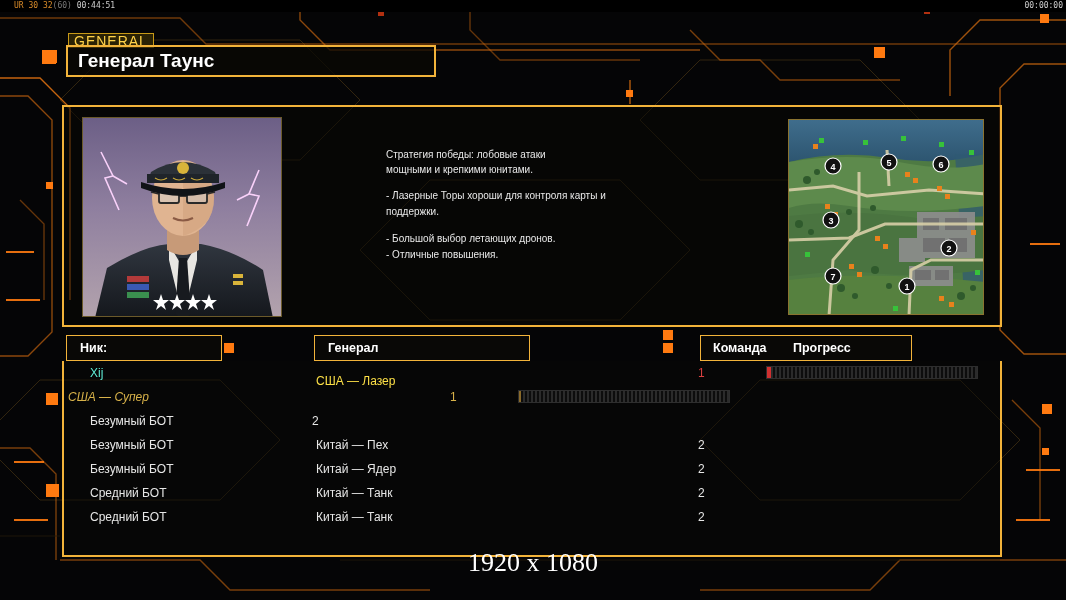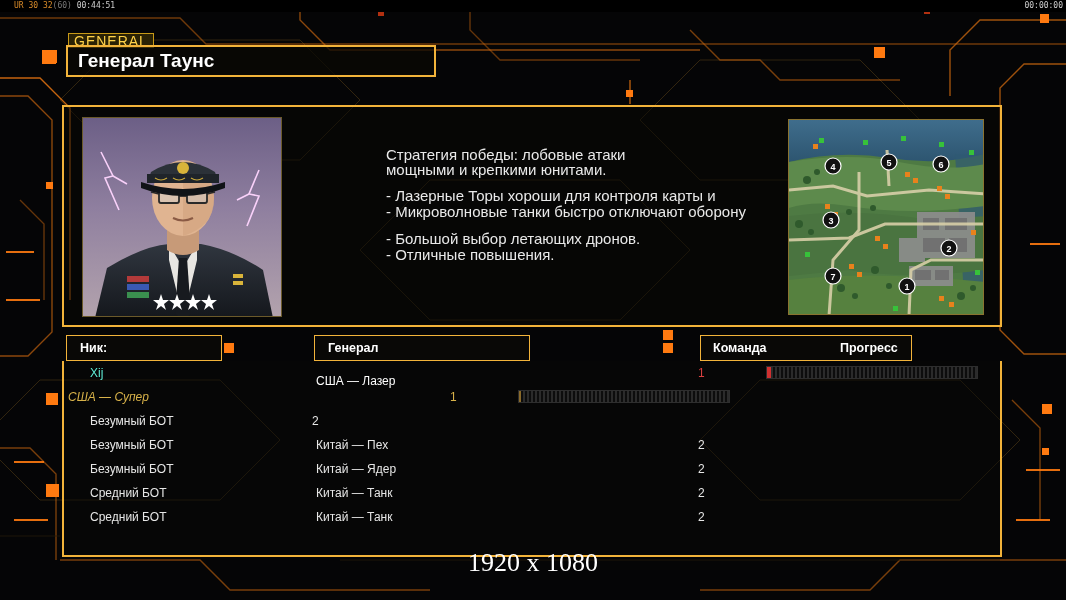--- a/index.html
+++ b/index.html
@@ -77,21 +77,21 @@
     border: 1px solid #6b5a2a;
     overflow: hidden;
     background: #1a1420;
   }
   .portrait svg { display:block; }
 
   .desc {
     position: absolute; left: 322px; top: 40px;
     width: 380px;
     color: #e9e9e9;
-    font-size: 15px;
+    font-size: 10px;
     line-height: 15px;
   }
   .desc p { margin: 0 0 11px 0; }
   .desc p.bullet { margin: 0 0 1px 0; }
   .desc .gap { height: 11px; }
 
   .map-box {
     position: absolute; right: 16px; top: 12px;
     width: 196px; height: 196px;
     border: 1px solid #8a7330;
@@ -103,21 +103,21 @@
   
   .hdr {
     position: absolute; top: 335px; height: 26px;
     border: 1px solid #f2b33a;
     background: rgba(10,9,6,0.8);
     display: flex; align-items: center;
     color: #ffffff; font-size: 12.5px; font-weight: bold;
   }
   #hdr-nick { left: 66px; width: 156px; padding-left: 13px; }
   #hdr-gen  { left: 314px; width: 216px; padding-left: 13px; }
-  #hdr-team { left: 700px; width: 212px; padding-left: 12px; display:flex;gap:47px; }
+  #hdr-team { left: 700px; width: 212px; padding-left: 12px; display:flex; }
   #hdr-team .c1 { width: 80px; }
   .hdr-sq1 { position:absolute; left: 224px; top: 343px; width: 10px; height: 10px; background:#ff7a10; }
   .hdr-sq2 { position:absolute; left: 663px; top: 343px; width: 10px; height: 10px; background:#ff7a10; }
 
   
   .list {
     position: absolute; left: 62px; top: 361px;
     width: 940px; height: 196px;
     border: 2px solid #f2b33a;
     border-top: none;
@@ -324,21 +324,21 @@
         </g>
       </svg>
     </div>
 
     <div class="desc">
       <p>
         <span>Стратегия победы: лобовые атаки</span><br>
         <span>мощными и крепкими юнитами.</span>
       </p>
       <p class="bullet">- Лазерные Торы хороши для контроля карты и</p>
-      <p class="bullet">- Микроволновые танки быстро отключают оборону</p>
+      <p class="bullet">  поддержки.</p>
       <div class="gap"></div>
       <p class="bullet">- Большой выбор летающих дронов.</p>
       <p class="bullet">- Отличные повышения.</p>
     </div>
 
     <div class="map-box">
       <svg width="196" height="196" viewBox="0 0 196 196">
         <defs>
           <linearGradient id="water" x1="0" y1="0" x2="0" y2="1">
             <stop offset="0" stop-color="#3f6d8c"></stop>
@@ -463,21 +463,21 @@
   </div>
   <div class="hdr-sq2"></div>
   <div class="hdr" id="hdr-team">
     <span class="c1">Команда</span>
     <span>Прогресс</span>
   </div>
 
   <div class="list" id="player-list">
       <div class="row">
         <div class="nick" style="color: #5eead4;">Xij</div>
-        <div class="gen" style="color: #ffffff; margin-top: 16px;">США — Лазер</div>
+        <div class="gen" style="color: #fde047; margin-top: 16px;">США — Лазер</div>
         <div class="team" style="color: rgb(216, 64, 64);">1</div>
         <div class="prog">
           <div class="progress-track">
             <div class="hatch"></div>
             <div class="progress-fill" style="width: 4px;"></div>
           </div>
         </div>
       </div>
       <div class="row">
         <div class="gen" style="color: rgb(216, 178, 74); font-style: italic;">США — Супер</div>

